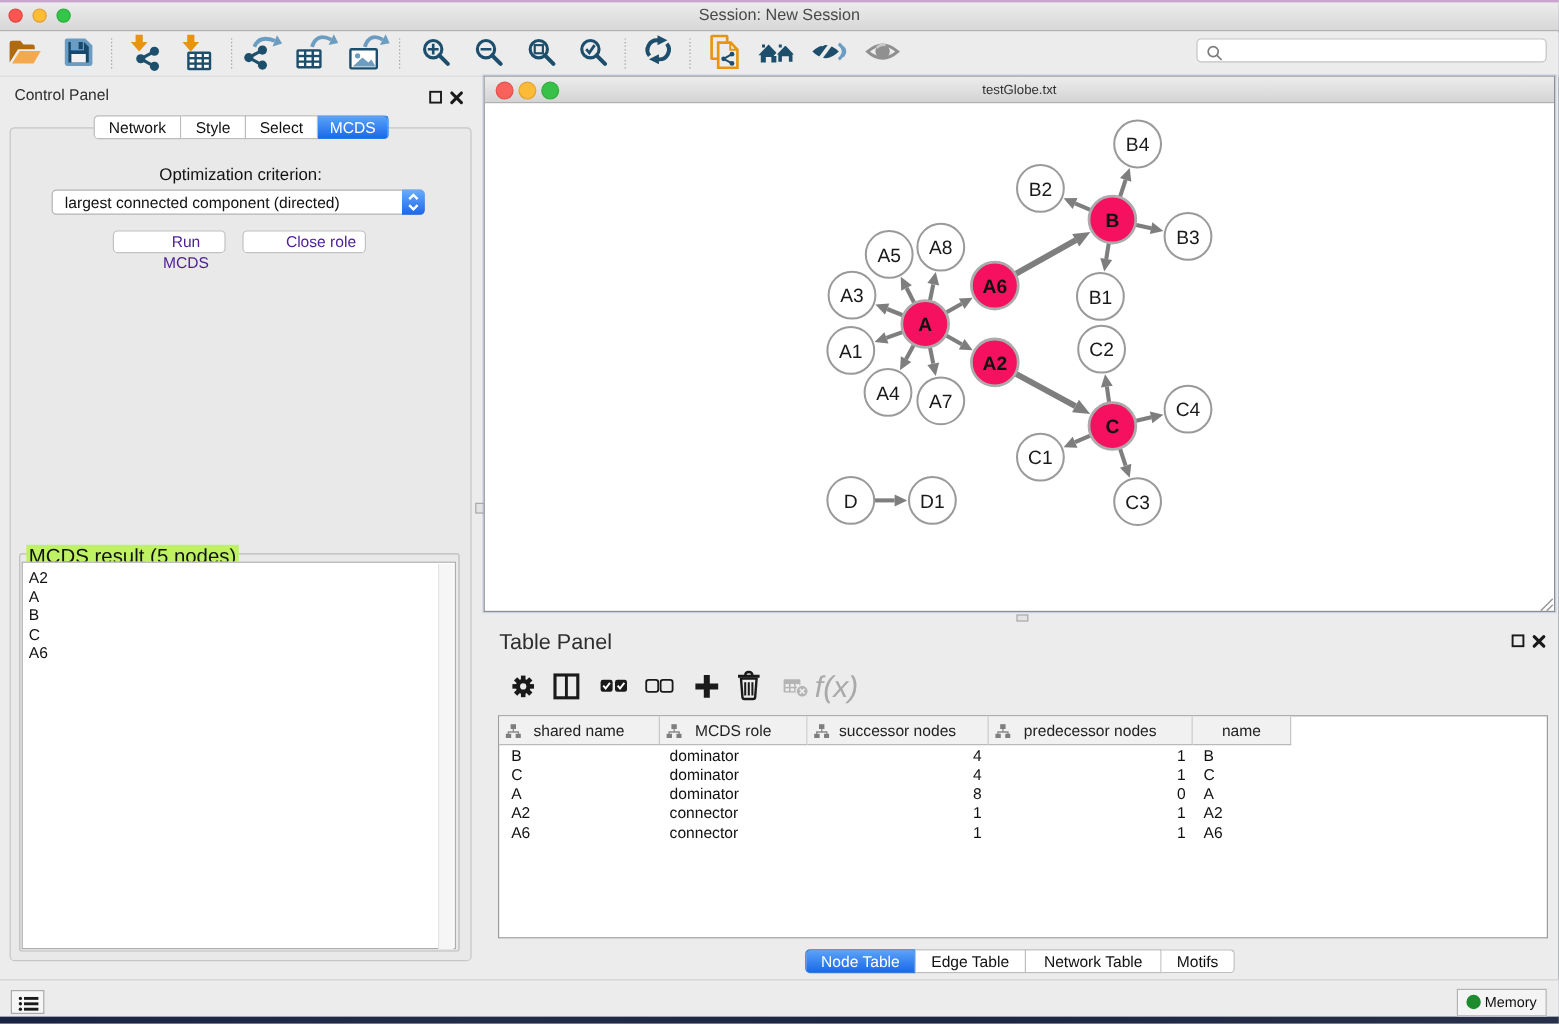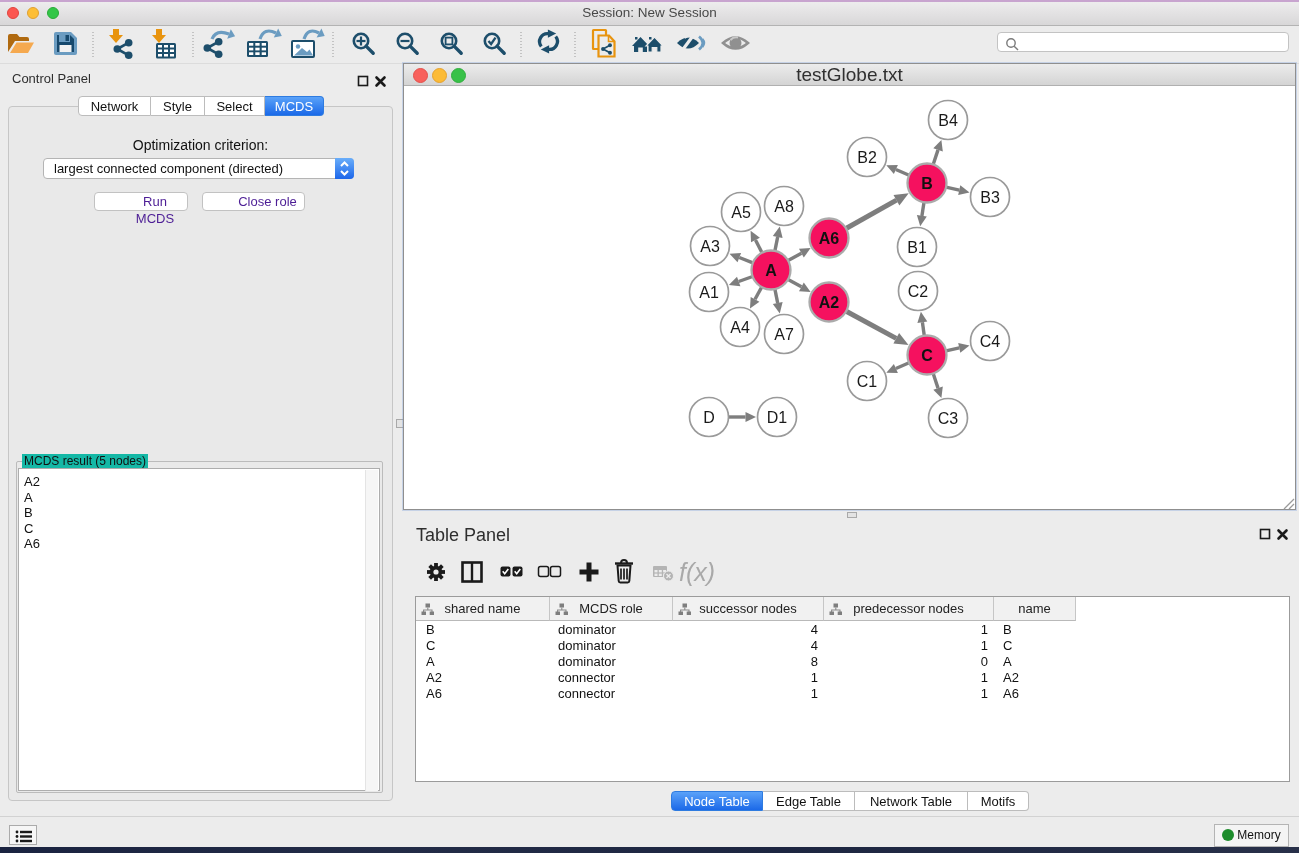--- a/index.html
+++ b/index.html
@@ -25,29 +25,29 @@
 .seg.sel { background:linear-gradient(#5aa2f9,#1b69e8); color:#fff; border-color:#2e7be0; }
 #optlabel { left:0; top:73px; width:100%; text-align:center; font-size:14px; color:#111; }
 #optselect { left:35px; top:94px; width:311px; height:21px; background:#fff;
   border:1px solid #b4b4b4; border-radius:4px; font-size:13px; color:#111;
   line-height:19px; padding-left:10px; }
 #optstep { right:-1px; top:-1px; width:19px; height:21px; border-radius:0 4px 4px 0;
   background:linear-gradient(#6aaefa,#1c66ea); }
 .btn { height:19px; background:#fff; border:1px solid #c2c2c2; border-radius:4px;
   font-size:13px; color:#4c1d95; text-align:center; line-height:17px;padding-left:28px; }
 #mcdsfs { left:8px; top:397px; width:367px; height:332px; border:1px solid #bbb; border-radius:2px; }
-#mcdsleg { left:14px; top:390px; font-size:12px; color:#111; background:#14b8a6; padding:0 2px; }
+#mcdsleg { left:14px; top:390px; font-size:17px; color:#111; background:#bef264; padding:0 2px; }
 #mcdslist { left:10px; top:404px; width:362px; height:323px; background:#fff;
   border:1px solid #adadad; font-size:13px; color:#111; padding:5px 0 0 5px; line-height:15.6px; }
 #mcdssb { right:1px; top:1px; width:13px; height:321px; background:#f6f6f6; border-left:1px solid #e4e4e4; }
 #iframe { left:403px; top:63px; width:893px; height:447px; background:#fff;
   border:1px solid #8f8f8f; box-shadow:0 0 0 1px rgba(110,150,215,0.30); }
 #ititle { left:0; top:0; width:100%; height:22px;
   background:linear-gradient(#ececec,#d4d4d4); border-bottom:1px solid #b0b0b0;
-  text-align:center; line-height:22px; font-size:19px; color:#303030; }
+  text-align:center; line-height:22px; font-size:11px; color:#303030; }
 .itl { border-radius:50%; width:15px; height:15px; top:3.5px; }
 #tpanel { left:395px; top:519px; width:904px; height:291px; }
 #tphead { left:21px; top:6px; font-size:18px; color:#2e2e2e; }
 #tablebox { left:20px; top:77px; width:875px; height:186px; background:#fff;
   border:1px solid #9b9b9b; }
 #thead { display:flex; height:24px; }
 .hcell { position:relative; display:flex; align-items:center; justify-content:center; font-size:13px; color:#222; height:24px; background:#f1f1f1; border-bottom:1px solid #b9b9b9; }
 .trow { display:flex; height:16px; font-size:13px; color:#111; align-items:center; }
 .c { flex:none; }
 .num { text-align:right; padding-right:6px; }

